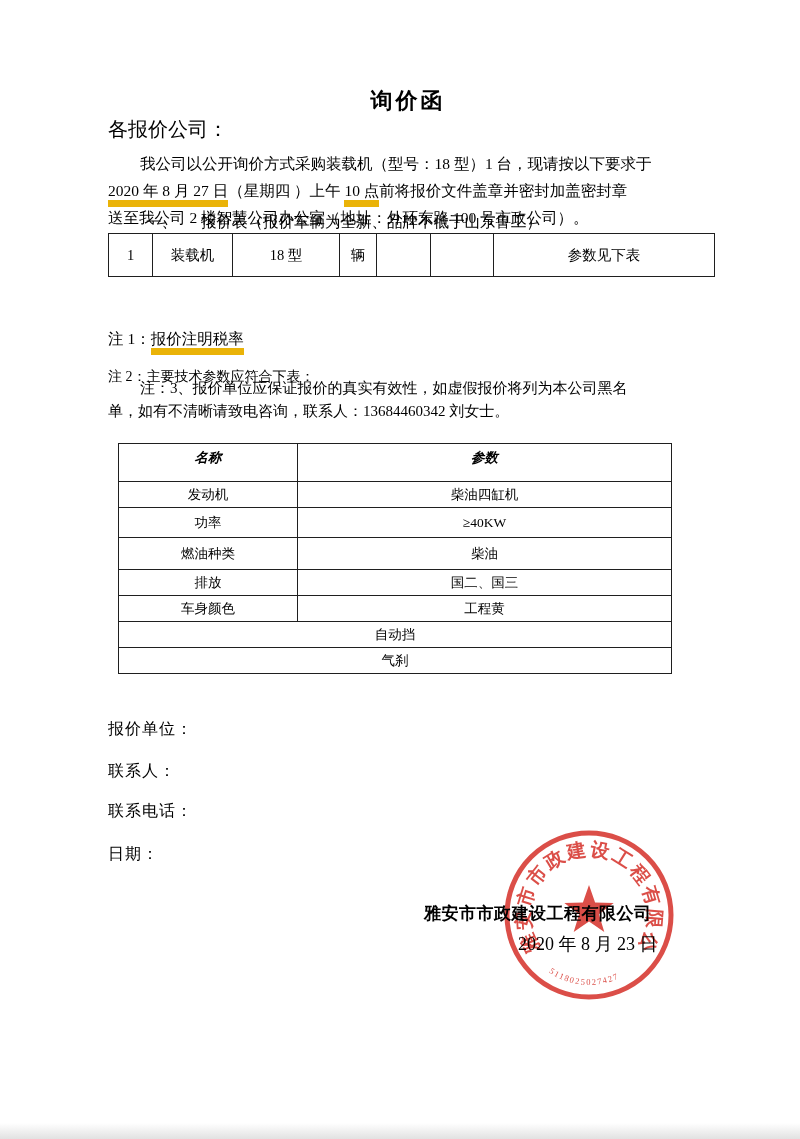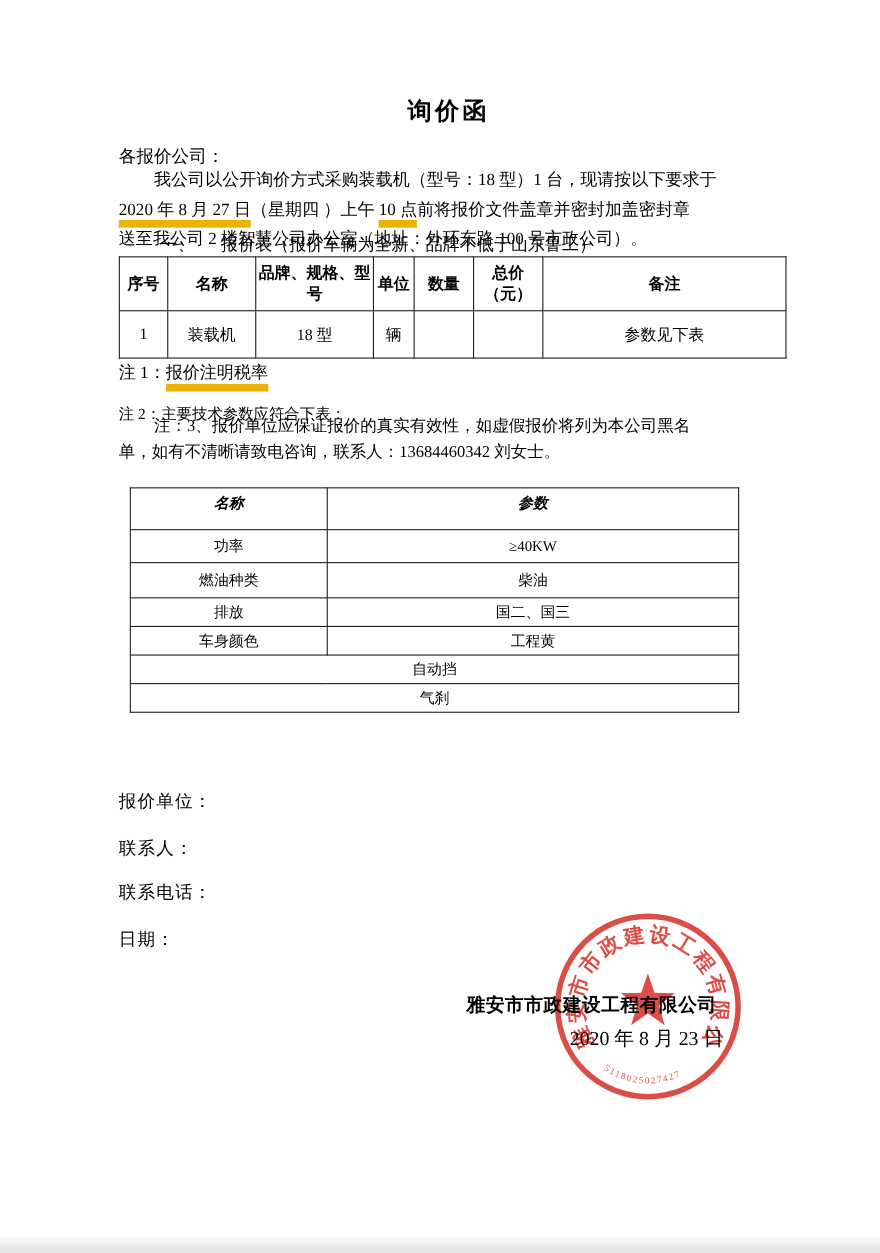--- a/index.html
+++ b/index.html
@@ -14,21 +14,21 @@
     color: #000000;
     overflow: hidden;
   }
   .abs { position: absolute; }
 
   .doc-title {
     left: 0; top: 86px; width: 816px;
     text-align: center;
     font-size: 22px; font-weight: bold; letter-spacing: 3px;
   }
-  .salutation { left: 108px; top: 132px; font-size: 16px; }
+  .salutation { left: 108px; top: 116px; font-size: 20px; }
 
   .para { left: 108px; top: 150px; width: 610px; font-size: 15.5px; line-height: 27px; }
   .para .line { white-space: nowrap; }
   .para .indent { text-indent: 32px; }
   .u { border-bottom: 7px solid #eab308; padding-bottom: 1px; }
 
   .heading1 { left: 146px; top: 212px; font-size: 15.5px; white-space: nowrap; }
   .heading1 .h-num { margin-right: 24px; }
 
   table { border-collapse: collapse; table-layout: fixed; }
@@ -90,29 +90,20 @@
     <colgroup>
       <col style="width:44px">
         <col style="width:80px">
         <col style="width:107px">
         <col style="width:37px">
         <col style="width:54px">
         <col style="width:63px">
         <col style="width:221px">
     </colgroup>
     <tbody>
-        <tr>
-      <th>序号</th>
-      <th>名称</th>
-      <th>品牌、规格、型号</th>
-      <th>单位</th>
-      <th>数量</th>
-      <th>总价（元）</th>
-      <th>备注</th>
-    </tr>
     <tr>
       <td>1</td>
       <td>装载机</td>
       <td>18 型</td>
       <td>辆</td>
       <td></td>
       <td></td>
       <td>参数见下表</td>
     </tr>
   </tbody>
@@ -131,20 +122,24 @@
 
   <table class="abs table2">
     <colgroup>
         <col style="width:179px">
         <col style="width:374px">
       </colgroup>
     <tbody>
         <tr>
       <th>名称</th>
       <th>参数</th>
+    </tr>
+    <tr>
+      <td>发动机</td>
+      <td>柴油四缸机</td>
     </tr>
     <tr style="height:30px">
       <td>功率</td>
       <td>≥40KW</td>
     </tr>
     <tr style="height:32px">
       <td>燃油种类</td>
       <td>柴油</td>
     </tr>
     <tr>

